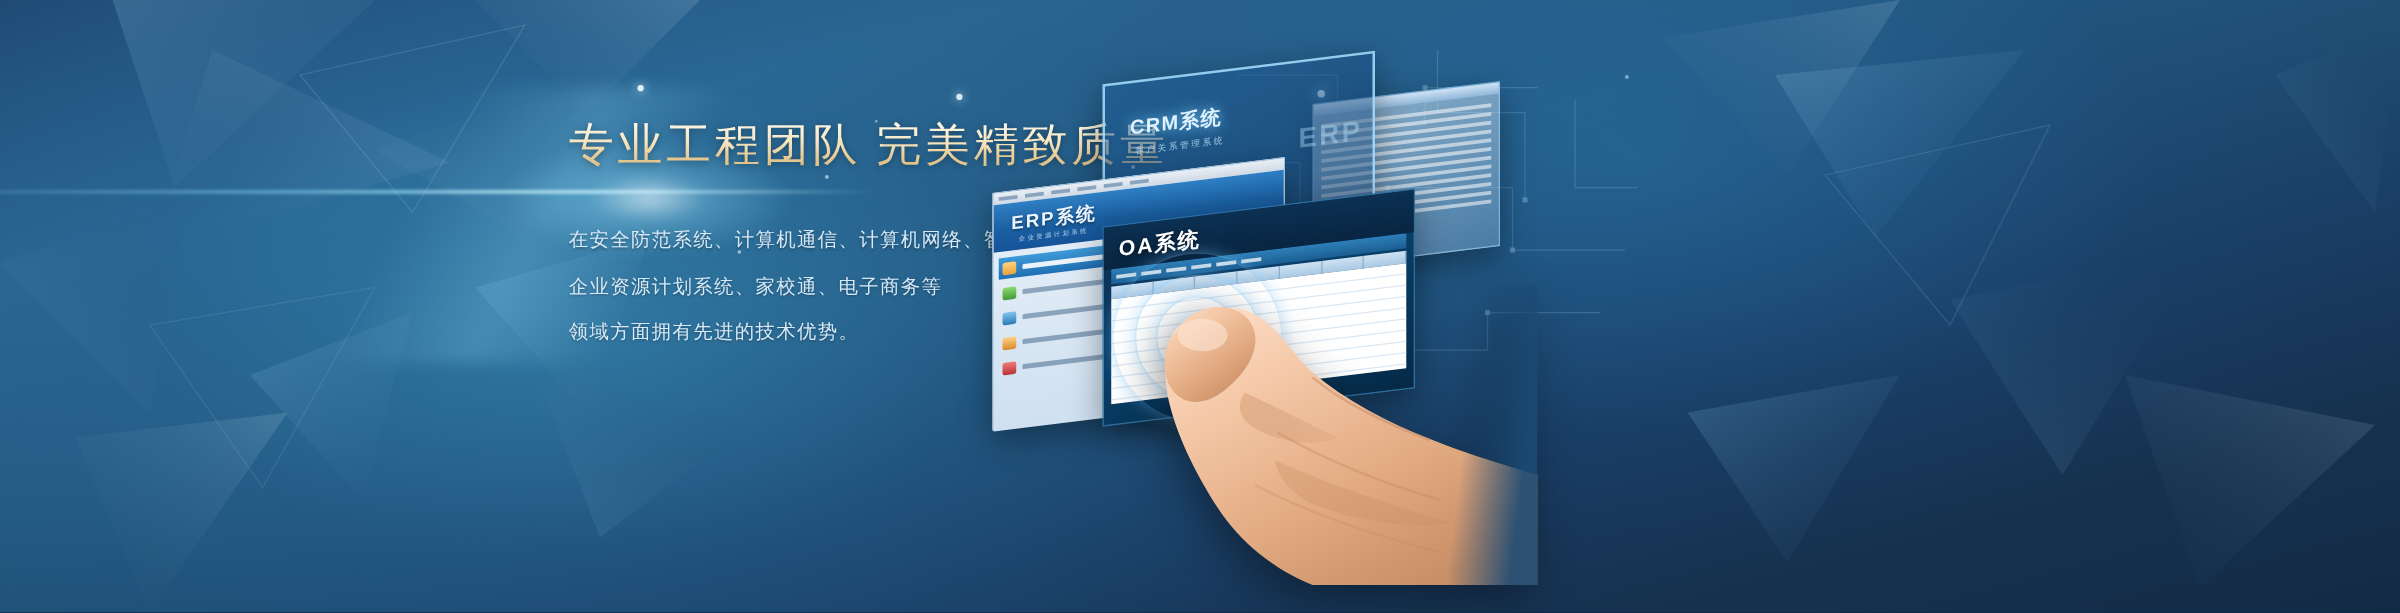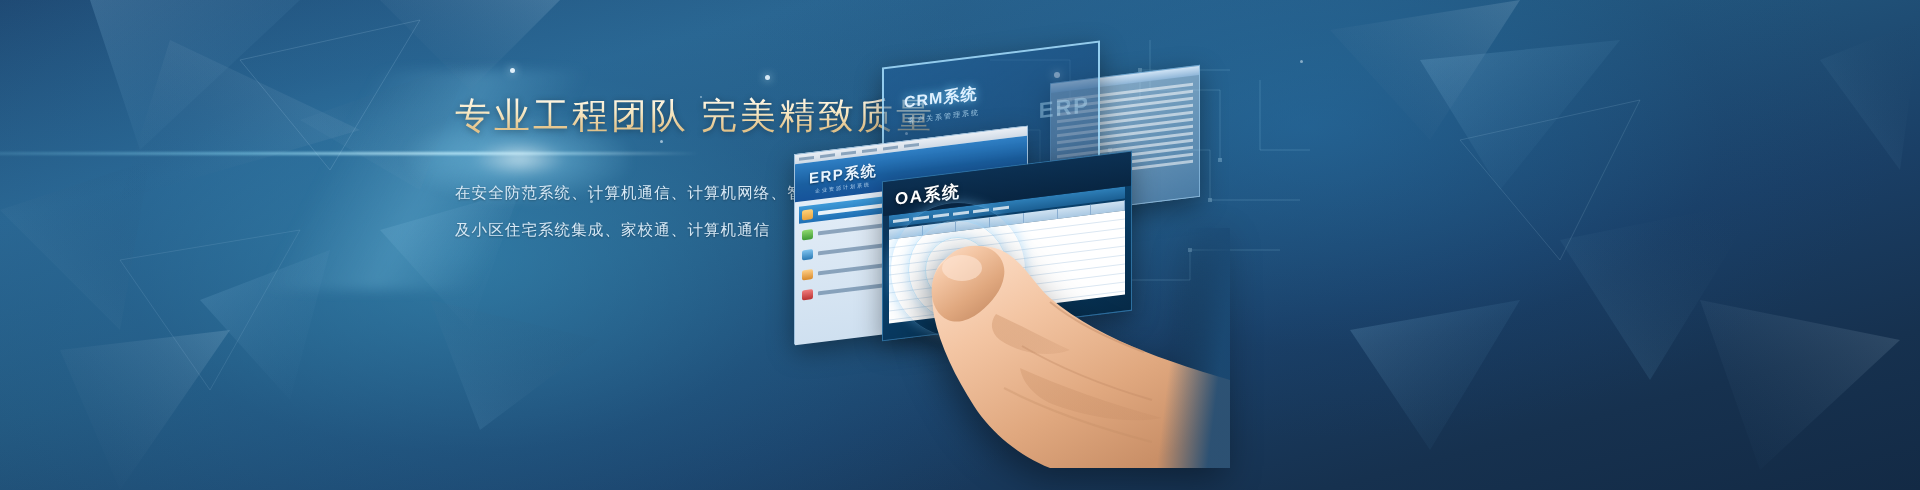--- a/index.html
+++ b/index.html
@@ -233,21 +233,22 @@
         <rect x="208" y="208" width="4" height="4"></rect>
         <rect x="238" y="118" width="4" height="4"></rect>
       </g>
     </svg>
   </div>
 
   <div class="copy">
     <div class="headline">专业工程团队  完美精致质量</div>
     <div class="subcopy">
       <div class="subline">在安全防范系统、计算机通信、计算机网络、智能大厦</div>
-      <div class="subline">及小区住宅系统集成、家校通、计算机通信</div>
+      <div class="subline">企业资源计划系统、家校通、电子商务等</div>
+      <div class="subline">领域方面拥有先进的技术优势。</div>
     </div>
   </div>
 
   <div class="screens">
 
     <div class="win win-far">
       <div class="bar"></div>
       <div class="rowz">
         <i></i>
           <i></i>

